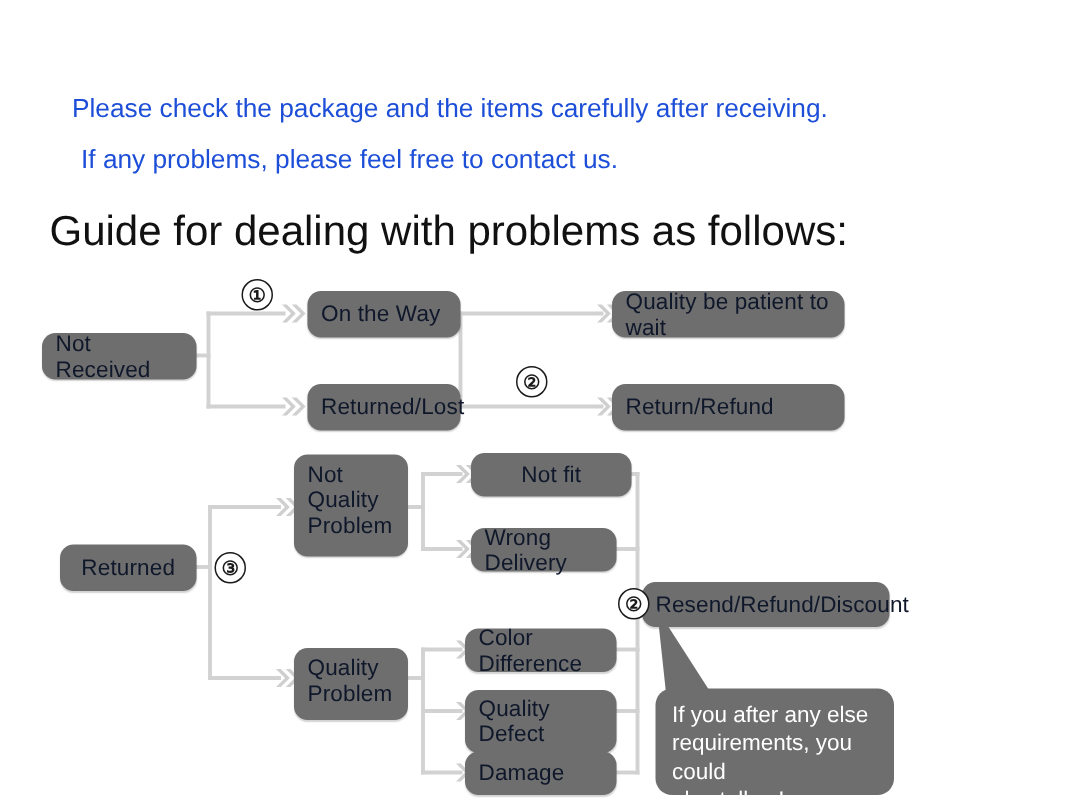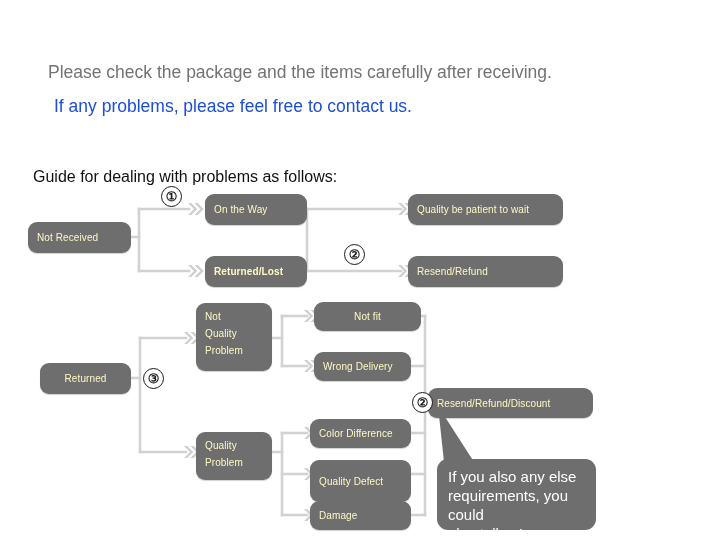--- a/index.html
+++ b/index.html
@@ -11,43 +11,43 @@
   #page{position:absolute;left:0;top:0;width:716px;height:536px;background:#fff;}
 
   .title{
     position:absolute;left:38px;top:9px;
     font-family:"Liberation Serif", serif;
     font-weight:bold;font-size:33px;line-height:38px;
     color:#1d3a72;letter-spacing:.2px;white-space:nowrap;
   }
   .line1{
     position:absolute;left:48px;top:62px;
-    font-size:17.5px;color:#737373;white-space:nowrap;
+    font-size:17.5px;color:#1d4ed8;white-space:nowrap;
   }
   .line2{
     position:absolute;left:54px;top:96px;
     font-size:17.5px;color:#1d4ed8;white-space:nowrap;
   }
   .guide{
     position:absolute;left:33px;top:138px;
-    font-size:16px;color:#111;white-space:nowrap;margin-top:30px;
+    font-size:28px;color:#111;white-space:nowrap;
   }
 
   #flow{position:absolute;left:0;top:0;width:716px;height:536px;}
 
   
   .node{
     position:absolute;
     background:#6e6e6e;
-    color:#fef9c3;
+    color:#0f172a;
     border-radius:9px;
     display:flex;align-items:center;
     box-sizing:border-box;
     padding:0 9px;
-    font-size:10px;
+    font-size:15px;
     line-height:17px;
     letter-spacing:.1px;
     box-shadow:0 1px 1px rgba(0,0,0,.18);
   }
   .node.multiline{display:block;padding:5px 9px;}
   .node.multiline span{display:block;}
 
   
   .circnum{
     position:absolute;
@@ -134,25 +134,25 @@
     <path class="ln" d="M411 515 L425 515"></path>
     <path class="ln" d="M425 316 L425 515"></path>
     <path class="ln" d="M425 403 L443 403"></path>
     <use href="#chev" x="438" y="403"></use>
   </svg>
 
   <div class="node" style="left:28px;top:222px;width:103px;height:31px;">Not Received</div>
 
   <div class="node" style="left:205px;top:194px;width:102px;height:31px;">On the Way</div>
 
-  <div class="node" style="left:205px;top:256px;width:102px;height:31px;font-weight:bold;">Returned/Lost</div>
+  <div class="node" style="left:205px;top:256px;width:102px;height:31px;">Returned/Lost</div>
 
   <div class="node" style="left:408px;top:194px;width:155px;height:31px;">Quality be patient to wait</div>
 
-  <div class="node" style="left:408px;top:256px;width:155px;height:31px;">Resend/Refund</div>
+  <div class="node" style="left:408px;top:256px;width:155px;height:31px;">Return/Refund</div>
 
   <div class="node" style="left:40px;top:363px;width:91px;height:31px;justify-content:center;">Returned</div>
 
   <div class="node multiline" style="left:196px;top:303px;width:76px;height:68px;">
     <span>Not</span>
     <span>Quality</span>
     <span>Problem</span>
   </div>
 
   <div class="node multiline" style="left:196px;top:432px;width:76px;height:48px;">
@@ -175,18 +175,18 @@
   <div class="circnum" style="left:161px;top:186px;">①</div>
   <div class="circnum" style="left:344px;top:244px;">②</div>
   <div class="circnum" style="left:143px;top:368px;">③</div>
   <div class="circnum" style="left:412px;top:392px;">②</div>
 
   <svg style="position:absolute;left:430px;top:404px;width:60px;height:62px;" viewBox="0 0 60 62">
     <path d="M8 2 L44 58 L14 58 Z" fill="#6e6e6e"></path>
   </svg>
 
   <div class="bubble" style="left:437px;top:459px;width:159px;height:71px;">
-    <span>If you also any else</span>
+    <span>If you after any else</span>
     <span>requirements, you could</span>
     <span>also tell us!</span>
   </div>
 
 </div>
 
 </body></html>

